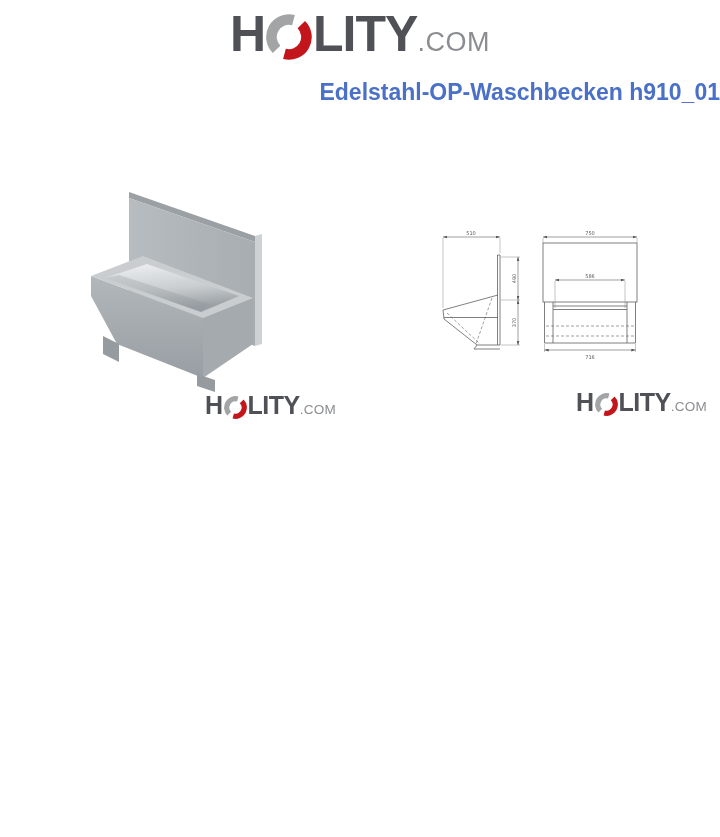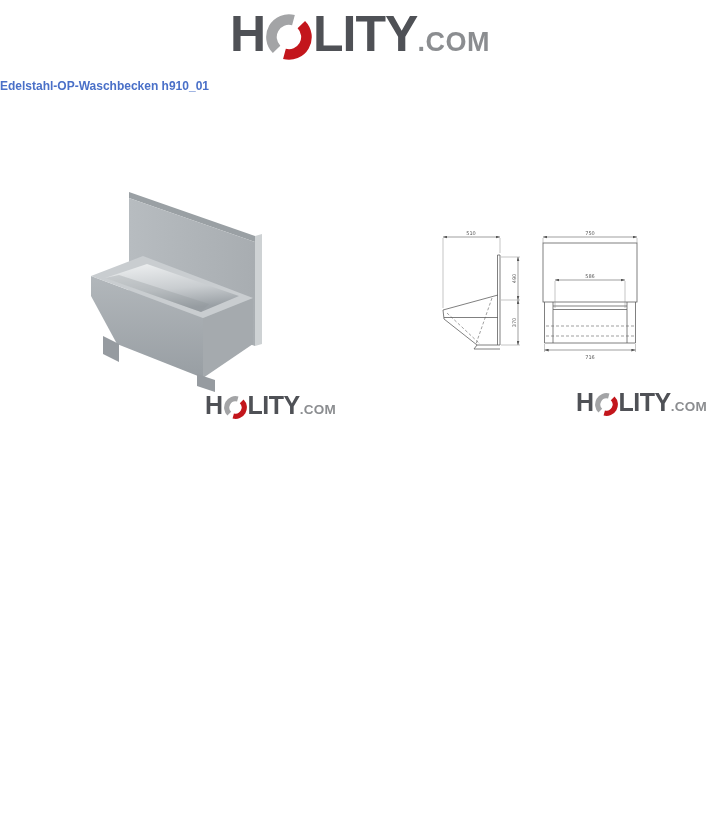--- a/index.html
+++ b/index.html
@@ -3,35 +3,35 @@
 <meta charset="utf-8">
 <style>
   html,body{margin:0;padding:0;}
   body{
     width:720px;height:837px;position:relative;background:#ffffff;
     font-family:"Liberation Sans", sans-serif;overflow:hidden;
   }
   
   .logo{display:flex;align-items:baseline;white-space:nowrap;}
   .logo .ltr{font-weight:700;color:#4f5156;letter-spacing:-.02em;line-height:1;}
-  .logo .suffix{font-weight:700;color:#8b8d90;line-height:1;letter-spacing:.02em;}
+  .logo .suffix{font-weight:400;color:#8b8d90;line-height:1;letter-spacing:.02em;}
   .logo .o-icon{display:inline-block;align-self:center;}
   .logo-header{position:absolute;top:9px;left:50%;transform:translateX(-50%);}
   .logo-header .ltr{font-size:50px;}
   .logo-header .suffix{font-size:27px;}
   .logo-header .o-icon{width:46px;height:46px;margin:0 1px;transform:translateY(3px);}
   .logo-wm .ltr{font-size:25px;}
   .logo-wm .suffix{font-size:13.5px;}
   .logo-wm .o-icon{width:23px;height:23px;margin:0 1px;transform:translateY(2px);}
   .wm-left{position:absolute;left:205px;top:393px;}
   .wm-right{position:absolute;left:576px;top:390px;}
   
   .page-title{
-    position:absolute;top:79px;left:0;width:100%;text-align:left;
-    font-size:12px;font-weight:700;color:#4a70c8;
+    position:absolute;top:79px;left:0;width:100%;text-align:right;
+    font-size:23px;font-weight:700;color:#4a70c8;
   }
   
   .render-wrap{position:absolute;left:85px;top:178px;width:200px;height:245px;}
   .drawing-wrap{position:absolute;left:430px;top:218px;width:280px;height:210px;}
   svg{display:block;}
   .dim-text{font-family:"DejaVu Sans", sans-serif;font-size:5px;fill:#555;}
 </style>
 </head>
 <body>
 

